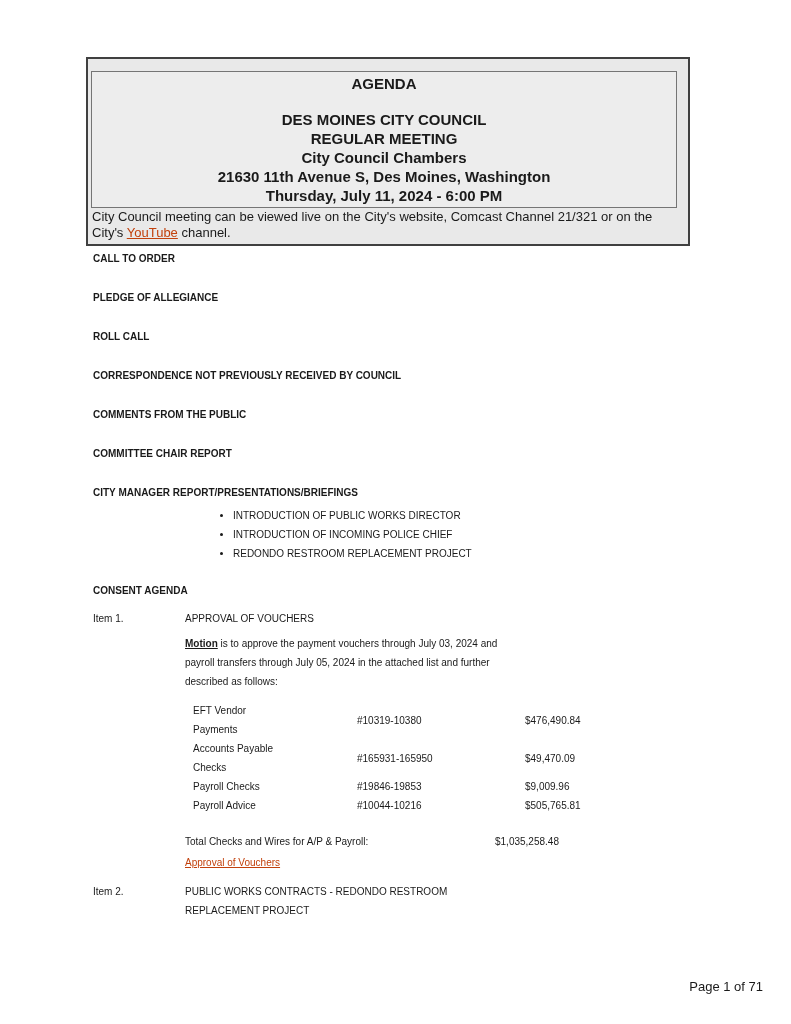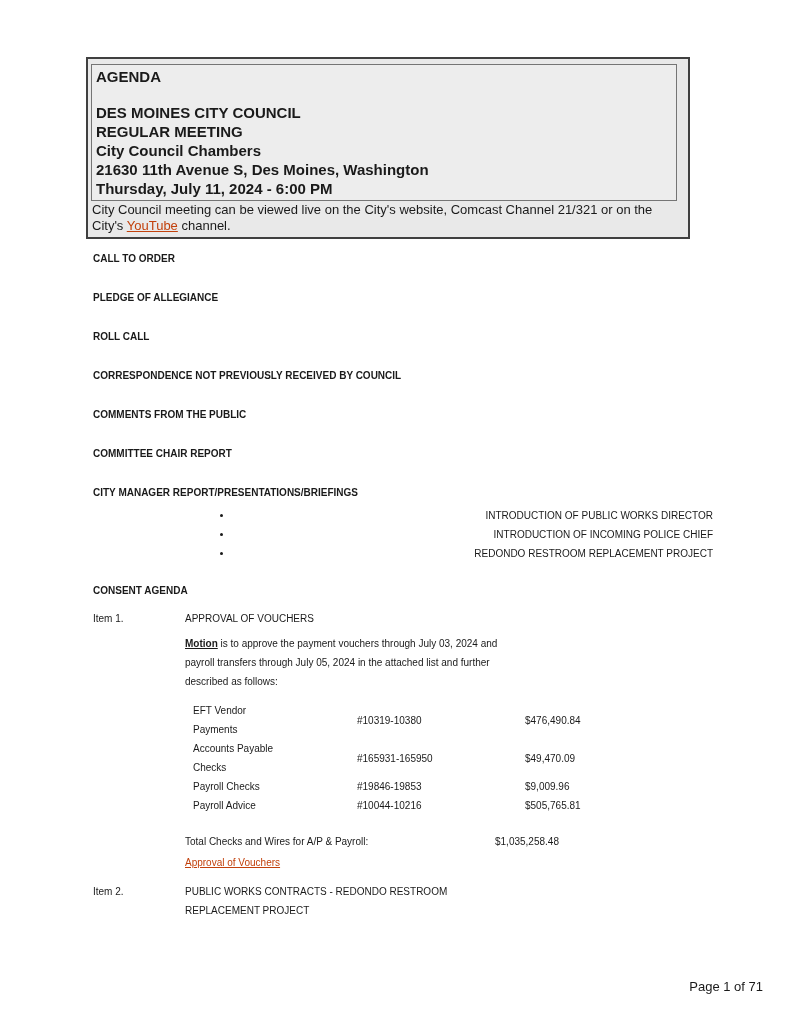--- a/index.html
+++ b/index.html
@@ -8,34 +8,34 @@
     font-family:"Liberation Sans","DejaVu Sans",sans-serif; color:#1a1a1a;
     overflow:hidden;
   }
 
   
   .header-box {
     position:absolute; left:86px; top:57px; width:604px; box-sizing:border-box;
     border:2px solid #404040; background:#e9e9e9;
   }
   .inner-box {
-    margin:5px 11px 0 3px; border:1px solid #757575; background:#ededed;
-    text-align:left; font-weight:bold; font-size:15px; line-height:19px;
+    margin:12px 11px 0 3px; border:1px solid #757575; background:#ededed;
+    text-align:center; font-weight:bold; font-size:15px; line-height:19px;
     padding:2px 4px 2px;
   }
   .inner-box .spacer { height:17px; }
   .notice { padding:1px 5px 3px 4px; font-size:13px; line-height:16px; color:#1a1a1a; }
   a.link { color:#c2410c; text-decoration:underline; cursor:pointer; }
 
   
   .content { position:absolute; left:93px; top:249px; width:620px; font-size:10px; line-height:19px; }
   .section { font-weight:bold; margin:0 0 20px 0; }
   .section--tight { font-weight:bold; margin:0; }
   ul.bullets { margin:4px 0 0 0; padding-left:140px; }
-  ul.bullets li { line-height:19px;text-align:right; }
+  ul.bullets li { line-height:19px; }
   .consent { font-weight:bold; margin:18px 0 0 0; }
 
   .item { position:relative; padding-left:92px; }
   .item--1 { margin-top:9px; }
   .item--2 { margin-top:10px; }
   .item-no { position:absolute; left:0; top:0; }
   .para { margin-top:6px; }
   .bold-underline { font-weight:bold; text-decoration:underline; }
 
   .vtable { display:table; margin:10px 0 0 8px; border-collapse:collapse; }

